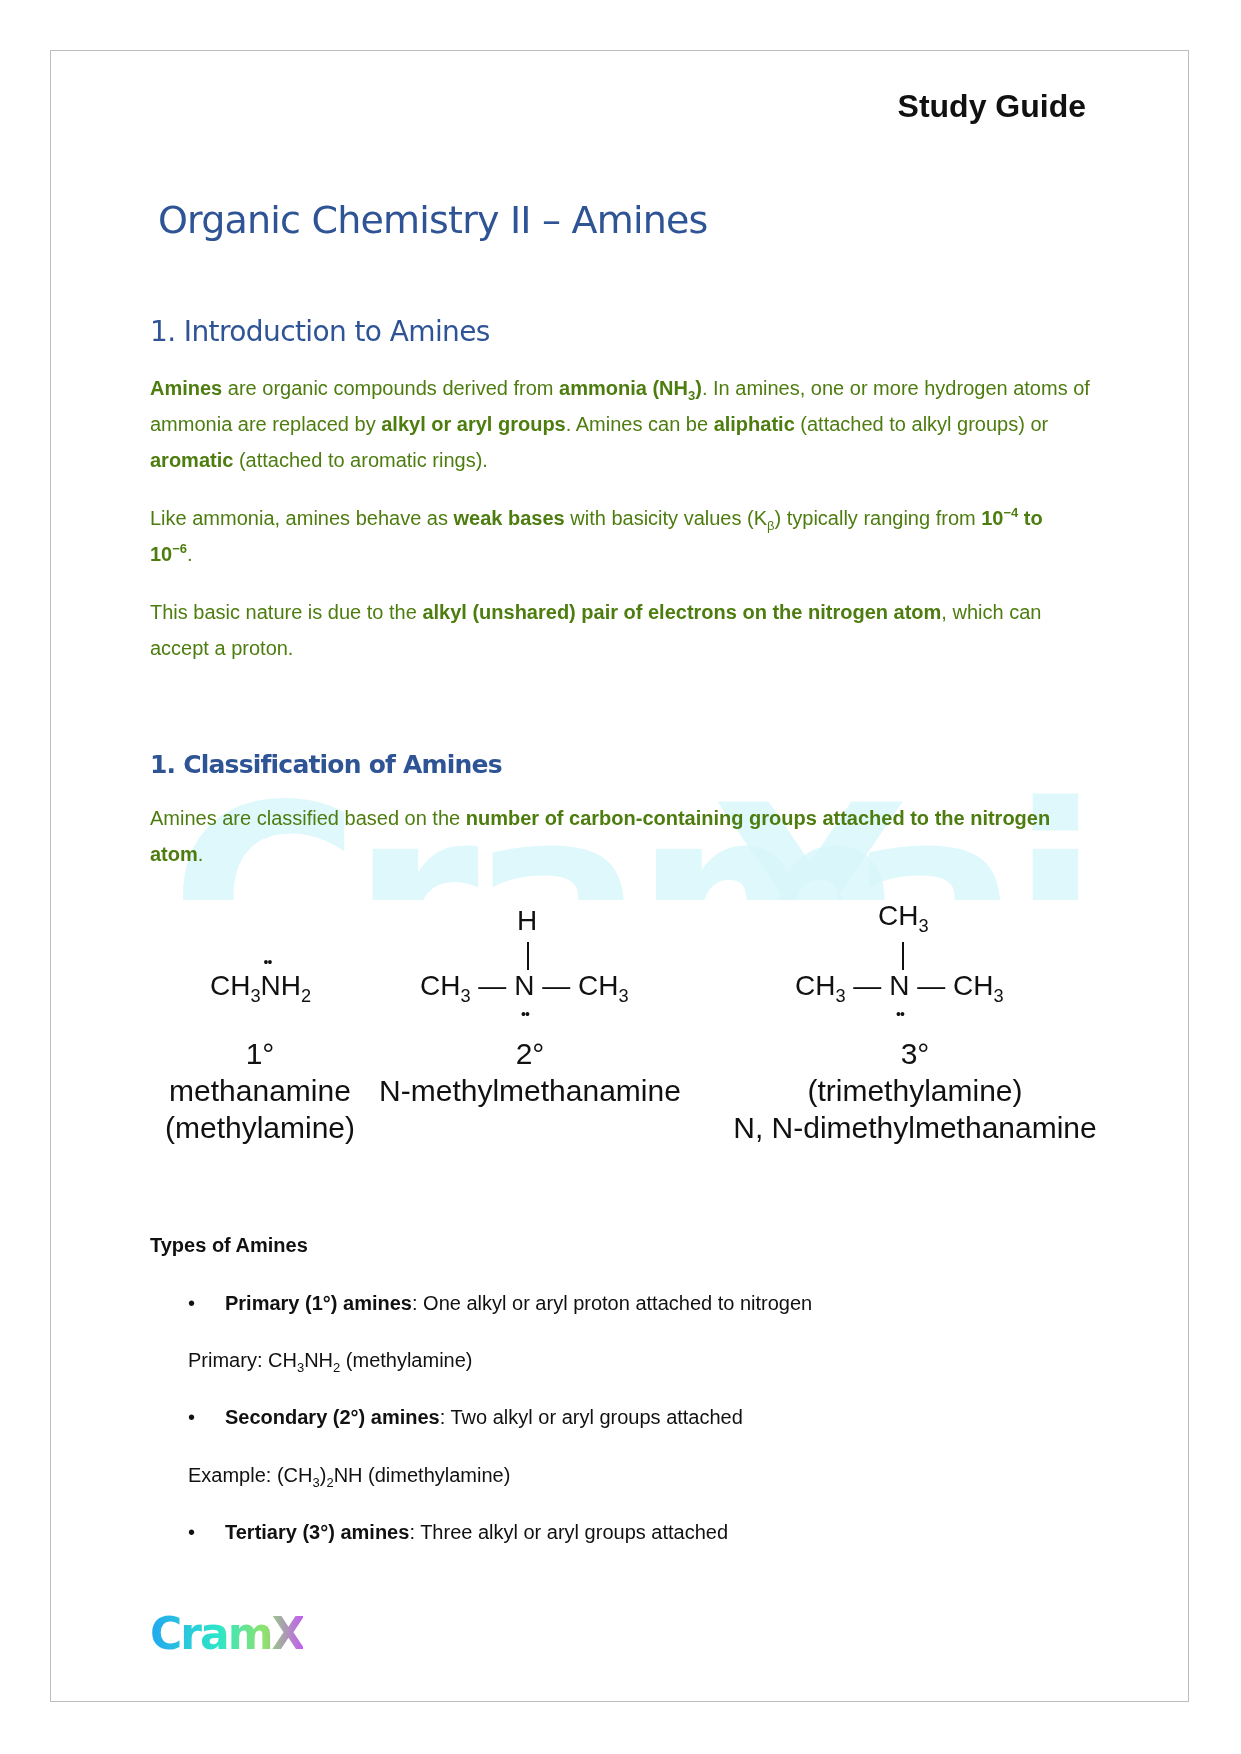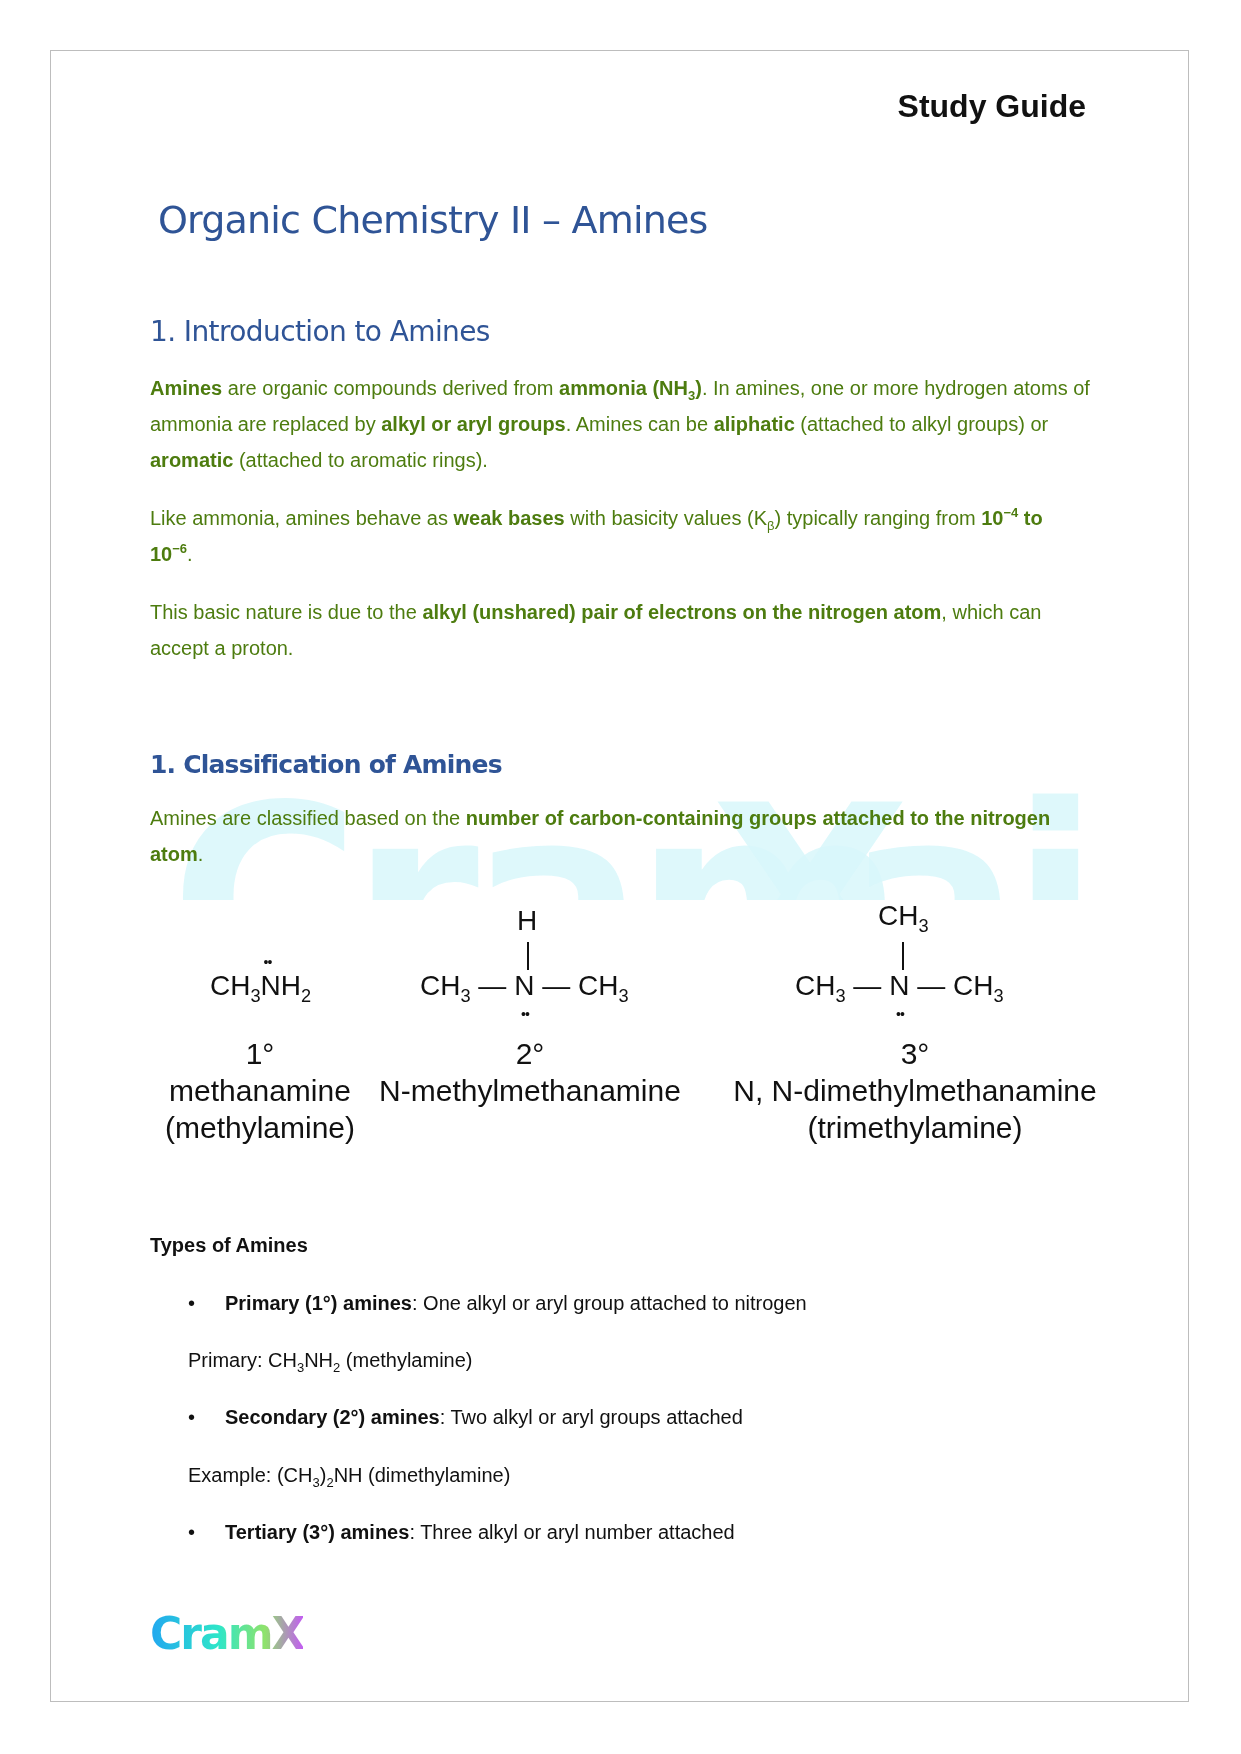--- a/index.html
+++ b/index.html
@@ -85,38 +85,38 @@
   </div>
 
   <div class="mol" style="left:728px; top:0px;"><span>CH</span><sub>3</sub></div>
   <div class="bond-v" style="left:752px; top:42px; height:28px;"></div>
   <div class="mol" style="left:645px; top:70px;">
     <span class="formula"><span>CH</span><sub>3</sub> <span>—</span> <span>N</span> <span>—</span> <span>CH</span><sub>3</sub></span>
   </div>
   <span class="lone" style="left:746px; top:106px;">••</span>
   <div class="label" style="left:580px; top:135px; width:370px;">
     <div>3°</div>
+    <div>(trimethylamine)</div>
     <div>N, N-dimethylmethanamine</div>
-    <div>(trimethylamine)</div>
   </div>
 </div>
 
 <div class="types-head">Types of Amines</div>
 
 <div class="bullet-row" style="top:1292px;">
-  <span class="dot">•</span><b>Primary (1°) amines</b><span>: One alkyl or aryl group attached to nitrogen</span>
+  <span class="dot">•</span><b>Primary (1°) amines</b><span>: One alkyl or aryl proton attached to nitrogen</span>
 </div>
 <div class="example" style="top:1349px;">
   <span>Primary: CH</span><sub>3</sub><span>NH</span><sub>2</sub><span> (methylamine)</span>
 </div>
 
 <div class="bullet-row" style="top:1406px;">
   <span class="dot">•</span><b>Secondary (2°) amines</b><span>: Two alkyl or aryl groups attached</span>
 </div>
 <div class="example" style="top:1464px;">
   <span>Example: (CH</span><sub>3</sub><span>)</span><sub>2</sub><span>NH (dimethylamine)</span>
 </div>
 
 <div class="bullet-row" style="top:1521px;">
-  <span class="dot">•</span><b>Tertiary (3°) amines</b><span>: Three alkyl or aryl number attached</span>
+  <span class="dot">•</span><b>Tertiary (3°) amines</b><span>: Three alkyl or aryl groups attached</span>
 </div>
 
 <div class="logo">CramX</div>
 
 </body></html>

